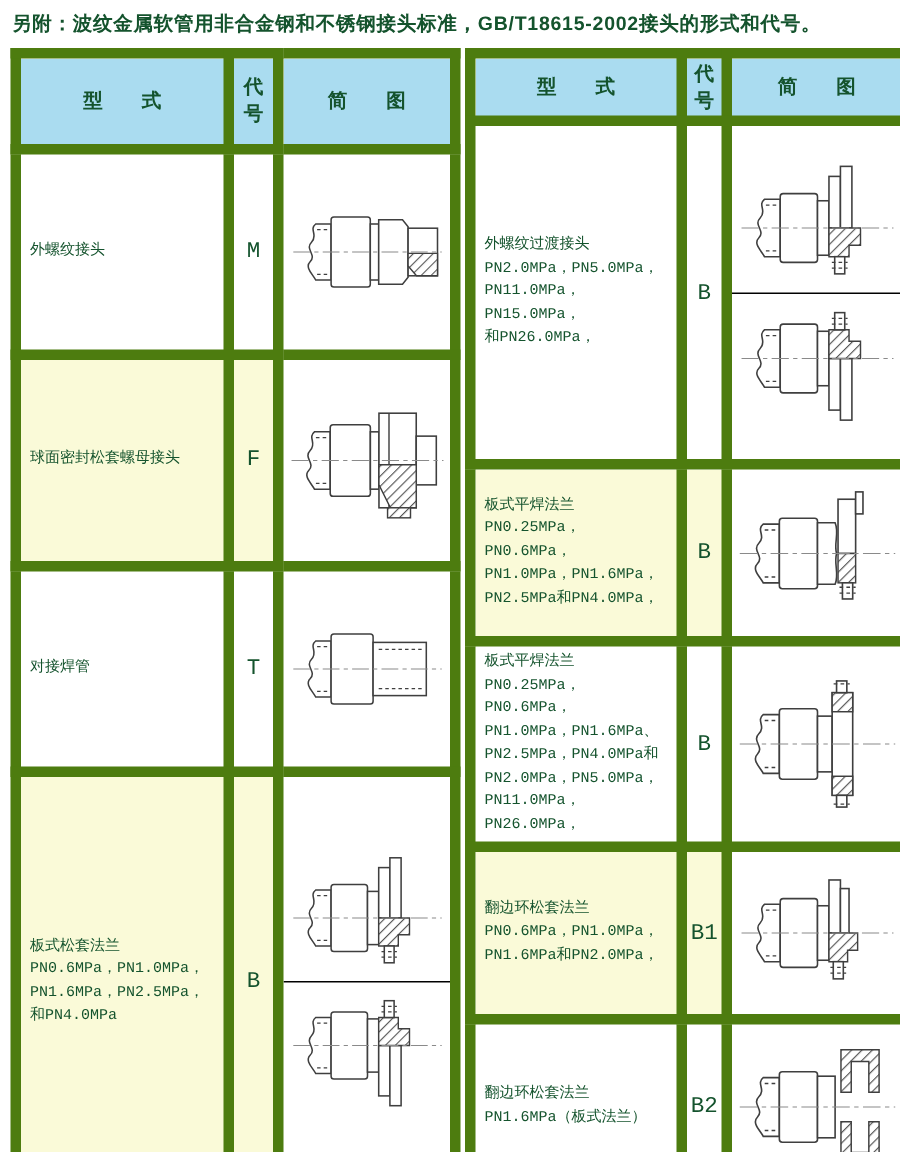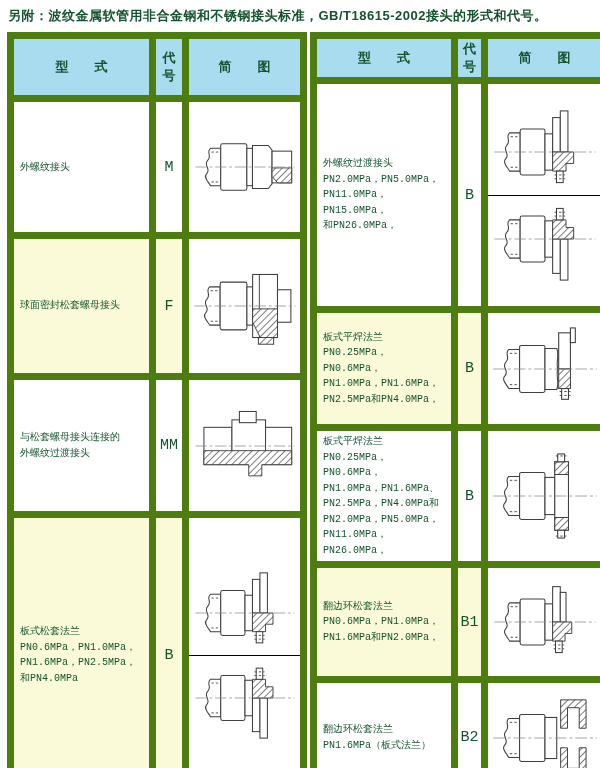--- a/index.html
+++ b/index.html
@@ -99,39 +99,40 @@
             <line class="iv" x1="71" y1="12" x2="71" y2="78"></line>
             <rect class="s" x="90" y="28" width="14" height="34"></rect>
             <polygon class="h" points="64,48 90,48 90,78 72,78 64,62"></polygon>
             <rect class="h" x="70" y="78" width="16" height="7"></rect>
             <line class="c" x1="3" y1="45" x2="109" y2="45"></line>
           </svg>
               </div>
             </td>
       </tr>
 
-      <tr class="h98">
-        <td class="type-cell">与松套螺母接头连接的
-外螺纹过渡接头</td>
-        <td class="code-cell">MM</td>
+
+
+      <tr class="h97">
+        <td class="type-cell">对接焊管</td>
+        <td class="code-cell">T</td>
         <td class="diag">
               <div class="dwrap">
           <svg class="dg" width="110" height="84" viewBox="0 0 112 90">
-            <rect class="s" x="12" y="25" width="30" height="40"></rect>
-            <rect class="s" x="42" y="17" width="36" height="48"></rect>
-            <rect class="s" x="50" y="8" width="18" height="12"></rect>
-            <rect class="s" x="78" y="25" width="28" height="40"></rect>
-            <polygon class="h" points="12,50 106,50 106,65 74,65 74,77 60,77 60,65 12,65"></polygon>
-            <line class="c" x1="3" y1="45" x2="109" y2="45"></line>
-          </svg>
-              </div>
-            </td>
-      </tr>
-
-
+            <path class="s" d="M30,25 H19 C14,29 21,33 16,38 C11,43 20,47 15,52 C11,56 17,61 19,65 H30 Z"></path>
+            <line class="d1" x1="20" y1="29" x2="29" y2="29"></line>
+                  <line class="d1" x1="20" y1="61" x2="29" y2="61"></line>
+            <rect class="s" x="30" y="20" width="30" height="50" rx="2"></rect>
+            <rect class="s" x="60" y="26" width="38" height="38"></rect>
+            <line class="d1" x1="64" y1="31" x2="95" y2="31"></line>
+                  <line class="d1" x1="64" y1="59" x2="95" y2="59"></line>
+            <line class="c" x1="3" y1="45" x2="109" y2="45"></line>
+          </svg>
+              </div>
+            </td>
+      </tr>
 
       <tr class="h199">
         <td class="type-cell hl">板式松套法兰
 PN0.6MPa，PN1.0MPa，
 PN1.6MPa，PN2.5MPa，
 和PN4.0MPa</td>
         <td class="code-cell hl">B</td>
         <td class="diag">
           <div class="split">
             <div class="sub">

